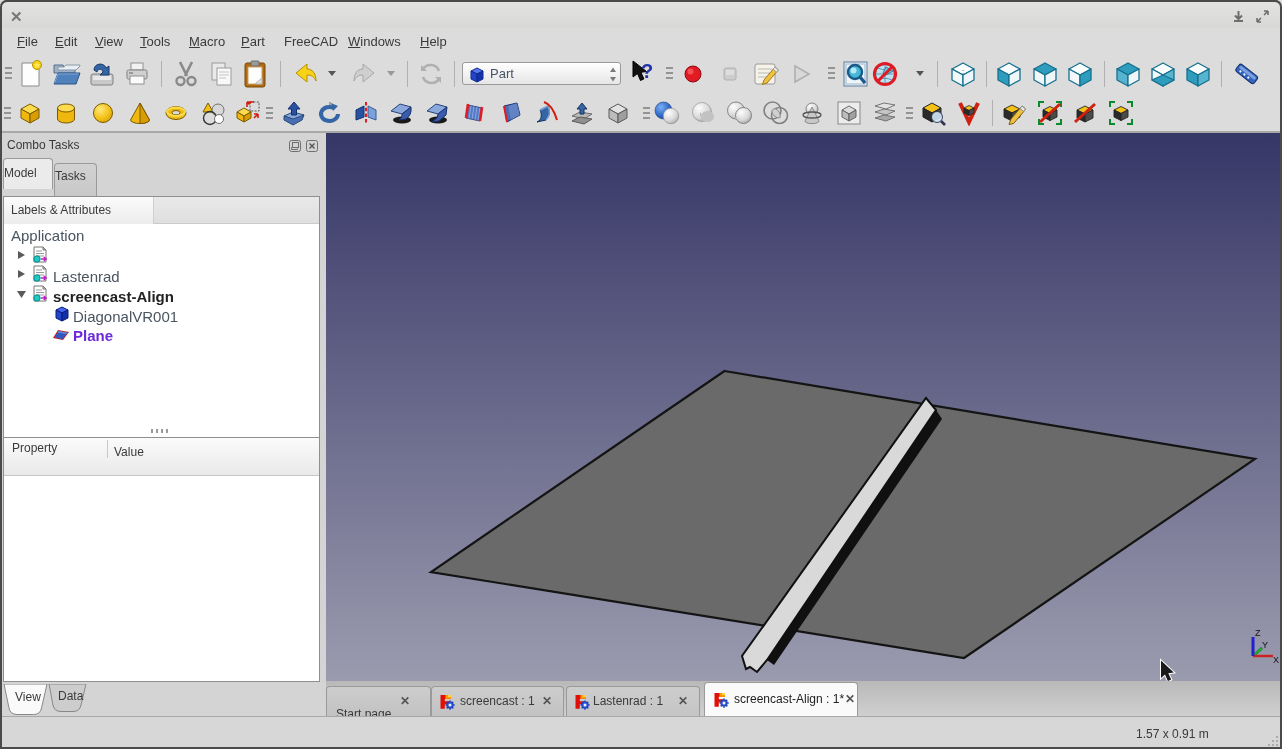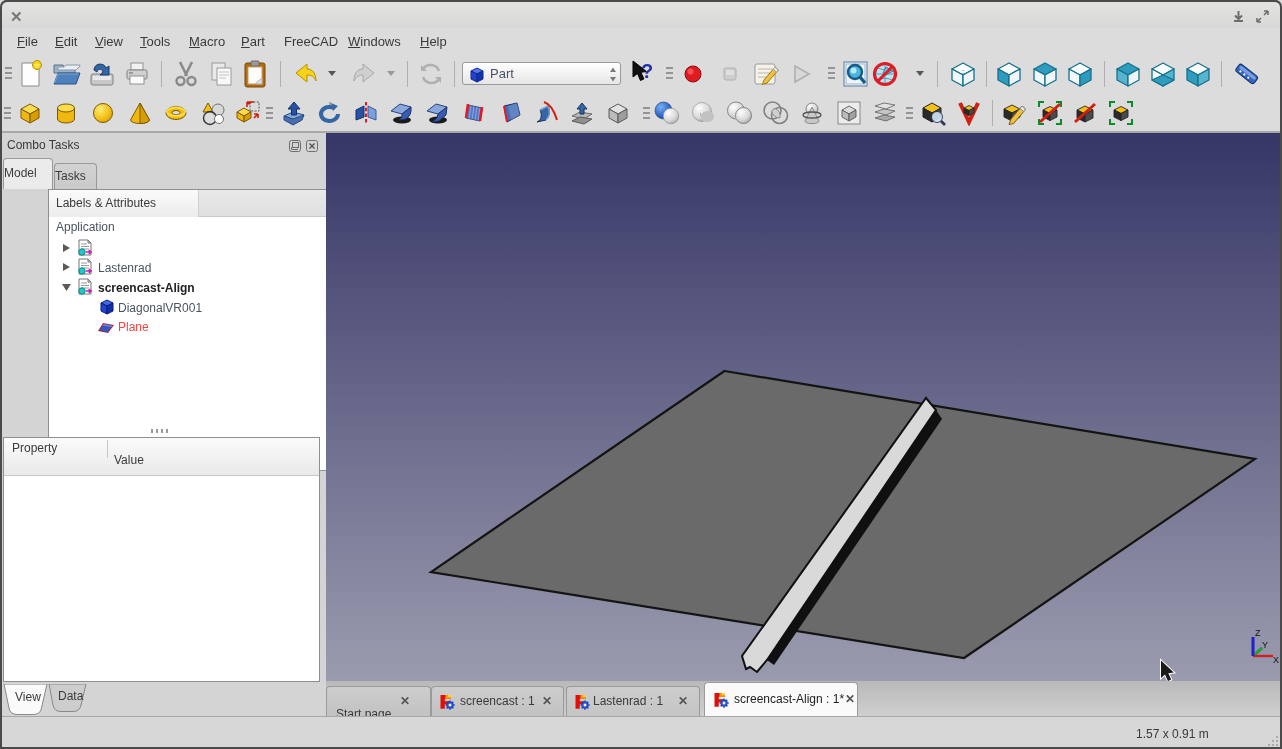--- a/index.html
+++ b/index.html
@@ -24,23 +24,23 @@
 #panel { position:absolute; left:0; top:133px; width:326px; height:583px; background:#d4d4d4; border-left:1px solid #8a8a8a;}
 #viewport { position:absolute; left:326px; top:133px; width:956px; height:548px;
   background:linear-gradient(#363667,#9b9baf); }
 #tabbar { position:absolute; left:326px; top:681px; width:956px; height:35px;
   background:linear-gradient(#b9b9b9,#cfcfcf); }
 #statusbar { position:absolute; left:0; top:716px; width:1282px; height:33px;
   background:#d7d7d7; border-top:1px solid #a8a8a8; }
 #statusbar .dim { position:absolute; left:1136px; top:10px; color:#3a3a3a; font-size:12px; }
 
 .ptab { position:absolute; border:1px solid #9a9a9a; border-bottom:none; border-radius:4px 4px 0 0; font-size:12px; color:#3a3a3a; }
-.treeframe { position:absolute; left:2px; top:56px; width:317px; height:282px; border:1px solid #8f8f8f; background:#fff;margin-left:45px; }
+.treeframe { position:absolute; left:2px; top:63px; width:317px; height:282px; border:1px solid #8f8f8f; background:#fff; }
 .propframe { position:absolute; left:2px; top:304px; width:317px; height:245px; border:1px solid #8f8f8f; background:#fff; }
-.trow { position:absolute; left:0; width:100%; height:20px; font-size:12px; color:#4a5560; }
+.trow { position:absolute; left:0; width:100%; height:20px; font-size:15px; color:#4a5560; }
 
 .mtab { position:absolute; border:1px solid #9a9a9a; border-bottom:none; border-radius:4px 4px 0 0; background:linear-gradient(#cdcdcd,#c2c2c2); font-size:12px; color:#3a3a3a; }
 .mtab .x { color:#555; font-weight:bold; }
 #winborder { position:absolute; left:0; top:0; width:1282px; height:749px;
   border:2px solid #4a4a4a; border-radius:7px 7px 0 0; pointer-events:none; z-index:99; }
 </style>
 </head>
 <body>
 <div id="winborder"></div>
 <div id="titlebar">
@@ -507,28 +507,28 @@
         <path d="M3 5 L9 2 l6 3 l-6 3 z" fill="#4466ee" stroke="#0a1a7a"></path>
         <path d="M3 5 v8 l6 3 v-8 z" fill="#2244cc" stroke="#0a1a7a"></path>
         <path d="M15 5 v8 l-6 3 v-8 z" fill="#1130a8" stroke="#0a1a7a"></path>
       </svg>
   <div class="trow" style="top:111px;left:69px">DiagonalVR001</div>
   <svg class="abs" style="left:48px;top:130px" width="18" height="15" viewBox="0 0 18 15">
         <path d="M1 11 L6 3 l11 2 -6 8 z" fill="#bb2222"></path>
         <path d="M2.5 10.3 L6.5 4 l9 1.7 -5 6.5 z" fill="#3558c0"></path>
         <path d="M6.5 4 l9 1.7 -1 1.4 -9 -1.7 z" fill="#6a88d8"></path>
       </svg>
-  <div class="trow" style="top:130px;left:69px;font-weight:normal;color:#ef4444">Plane</div>
+  <div class="trow" style="top:130px;left:69px;font-weight:bold;color:#6d28d9">Plane</div>
 </div>
 <div class="abs" style="left:150px;top:296px;width:20px;height:4px;background:repeating-linear-gradient(90deg,#9a9a9a 0 2px, transparent 2px 5px)"></div>
 <div class="propframe">
   <div style="position:absolute;left:0;top:0;width:100%;height:38px;background:linear-gradient(#fbfbfb,#e9e9e9);border-bottom:1px solid #c8c8c8">
     <div style="position:absolute;left:103px;top:2px;width:1px;height:18px;background:#c8c8c8"></div>
     <span style="position:absolute;left:8px;top:3px;color:#3a3a3a">Property</span>
-    <span style="position:absolute;left:110px;top:15px;color:#3a3a3a">Value</span>
+    <span style="position:absolute;left:110px;top:7px;color:#3a3a3a">Value</span>
   </div>
 </div>
 <svg class="abs" style="left:2px;top:551px" width="95" height="32" viewBox="0 0 95 32">
       <path d="M1 0 L44 0 L38.5 24 Q37.3 30.5 30.5 30.5 L14 30.5 Q7.3 30.5 6 24 Z" fill="#fafafa" stroke="#888"></path>
       <path d="M46 0 L83 0 L78 21 Q76.8 27.5 70 27.5 L58 27.5 Q51.2 27.5 50 21 Z" fill="#cdcdcd" stroke="#888"></path>
       <text x="12" y="17" font-size="12" fill="#3a3a3a">View</text>
       <text x="55" y="16" font-size="12" fill="#3a3a3a">Data</text>
     </svg>
 </div>
 <div id="viewport">

